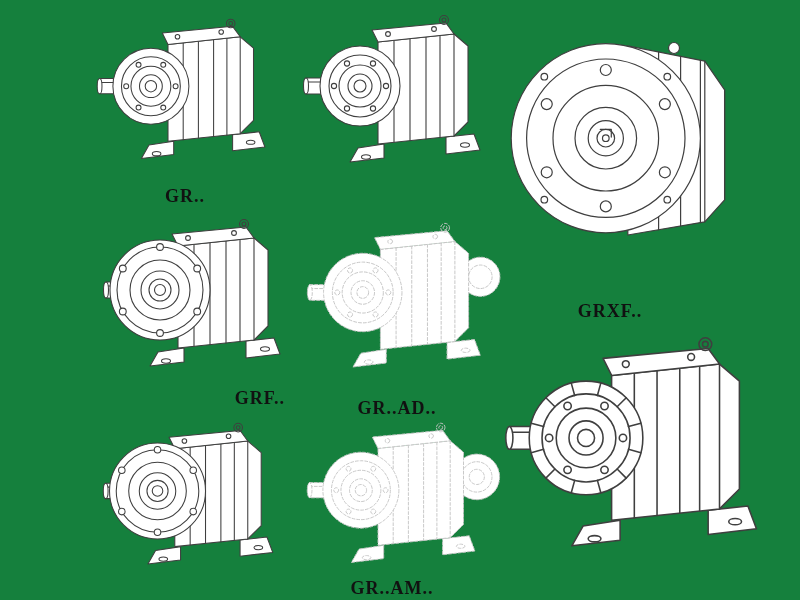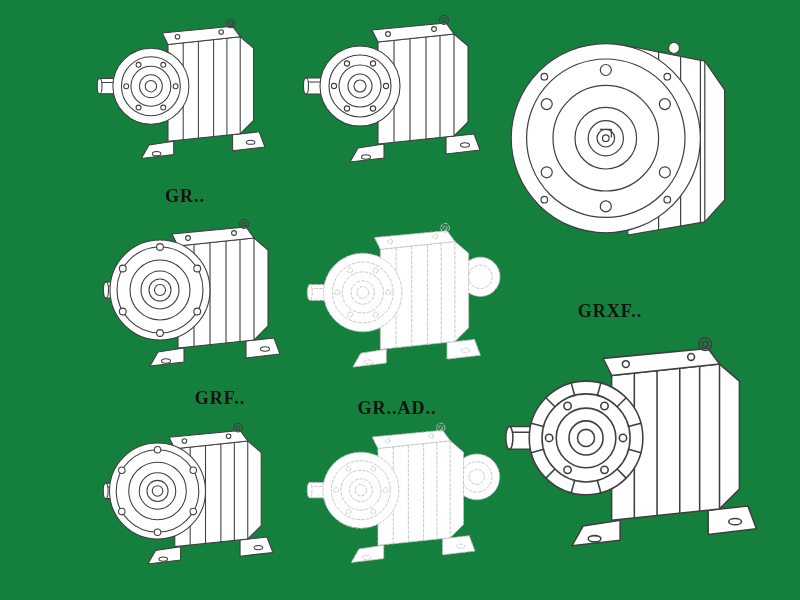--- a/index.html
+++ b/index.html
@@ -159,20 +159,21 @@
         <use href="#gbx-unit"></use>
       </g>
     </g>
   </svg>
 
   <div class="label" style="left: 125px; top: 186px; width: 120px; color: rgb(17, 17, 17);">GR..</div>
 
 
   <div class="label" style="left: 535px; top: 272px; width: 150px; color: rgb(17, 17, 17); margin-top: 29px;">GRXF..</div>
 
-  <div class="label" style="left: 155px; top: 388px; width: 130px; color: rgb(17, 17, 17);">GRF..</div>
+  <div class="label" style="left: 155px; top: 388px; width: 130px; color: rgb(17, 17, 17); text-align: right;">GRF..</div>
 
   <div class="label" style="left: 317px; top: 398px; width: 160px; color: rgb(17, 17, 17);">GR..AD..</div>
 
 
+  <div class="label" style="left: 312px; top: 578px; width: 160px; color: rgb(17, 17, 17);">GR..AM..</div>
 
 
 </div>
 
 </body></html>

